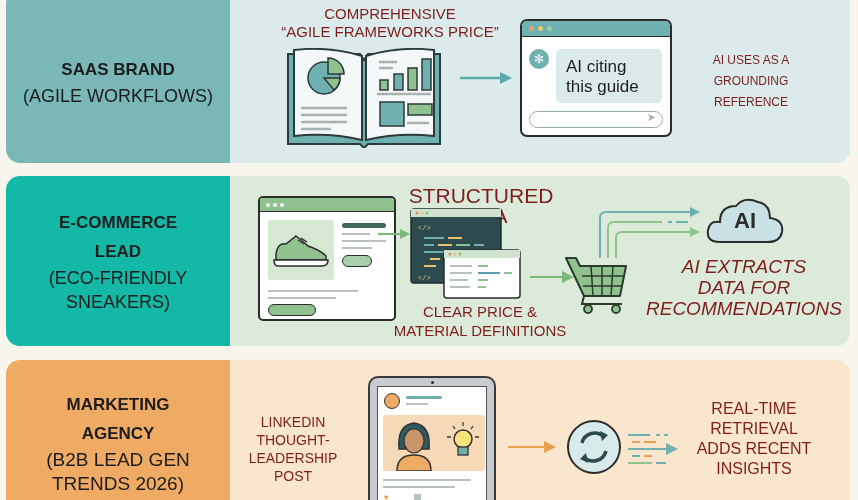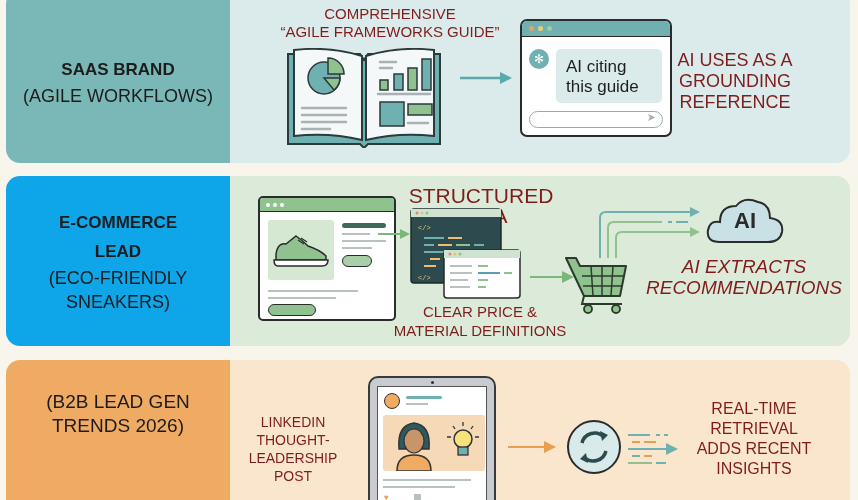--- a/index.html
+++ b/index.html
@@ -6,42 +6,42 @@
   html, body { width: 858px; height: 500px; overflow: hidden; }
   body { background: #f8f5ec; font-family: "Liberation Sans", sans-serif; color: #1c1c1c; position: relative; }
   .row { position: absolute; left: 6px; width: 844px; display: flex; border-radius: 14px; overflow: hidden; }
   .row1 { top: -10px; height: 173px; }
   .row2 { top: 176px; height: 170px; }
   .row3 { top: 360px; height: 160px; }
   .label-panel { width: 224px; height: 100%; display: flex; flex-direction: column; align-items: center; justify-content: center; text-align: center; }
   .content-panel { flex: 1; height: 100%; position: relative; }
   .row1 .label-panel { background: #7ab8b8; }
   .row1 .content-panel { background: #dbeaea; }
-  .row2 .label-panel { background: #0ea5e9; }
+  .row2 .label-panel { background: #14b8a6; }
   .row2 .content-panel { background: #dcebd9; }
   .row3 .label-panel { background: #efab63; }
   .row3 .content-panel { background: #fae6cd; }
   .title { font-weight: bold; font-size: 17px; line-height: 29px; }
   .sub { font-size: 18px; line-height: 24px; }
   .cap { position: absolute; text-align: center; font-size: 15.5px; line-height: 20px; font-weight: bold; color: #7f1d1d; }
   .cap.reg { font-weight: normal; }
   .abs { position: absolute; }
 </style>
 </head>
 <body>
 
 <div class="row row1">
   <div class="label-panel" style="padding-top:10px;">
     <div class="title">SAAS BRAND</div>
     <div class="sub">(AGILE WORKFLOWS)</div>
   </div>
   <div class="content-panel">
     <div class="cap reg" style="left:40px;top:15px;width:240px;font-size:15px;line-height:18px;">
       <div>COMPREHENSIVE</div>
-      <div>“AGILE FRAMEWORKS GUIDE”</div>
+      <div>“AGILE FRAMEWORKS PRICE”</div>
     </div>
     <svg class="abs" style="left:54px;top:58px;" width="160" height="100" viewBox="0 0 160 100">
       <path d="M4 6 H76 L80 12 L84 6 H156 V96 H84 L80 100 L76 96 H4 Z" fill="#6fb0b0" stroke="#2b3a3a" stroke-width="2"></path>
       <path d="M10 2 Q45 -2 78 8 V92 Q45 84 10 88 Z" fill="#f4f8f8" stroke="#2b3a3a" stroke-width="2"></path>
       <path d="M150 2 Q115 -2 82 8 V92 Q115 84 150 88 Z" fill="#f4f8f8" stroke="#2b3a3a" stroke-width="2"></path>
       <g>
         <circle cx="40" cy="30" r="16" fill="#6fb0b0" stroke="#2b3a3a" stroke-width="1.5"></circle>
         <path d="M44 26 V10 A16 16 0 0 1 60 26 Z" fill="#8fc28f" stroke="#2b3a3a" stroke-width="1.5"></path>
         <path d="M40 30 L56 30 A16 16 0 0 1 50 42 Z" fill="#8fc28f" stroke="#2b3a3a" stroke-width="1.5"></path>
       </g>
@@ -76,21 +76,21 @@
       </div>
       <div class="abs" style="left:7px;top:28px;width:20px;height:20px;border-radius:50%;background:#6fb0b0;color:#fff;font-size:12px;line-height:20px;text-align:center;">✻</div>
       <div class="abs" style="left:34px;top:28px;width:106px;height:54px;background:#dbeaea;border-radius:5px;padding:8px 0 0 10px;font-size:17px;line-height:20px;color:#1e1e1e;">
         <div>AI citing</div>
         <div>this guide</div>
       </div>
       <div class="abs" style="left:7px;top:90px;width:134px;height:17px;border:1.5px solid #9aa;border-radius:9px;">
         <span style="position:absolute;right:6px;top:-1px;font-size:11px;color:#aab;">➤</span>
       </div>
     </div>
-    <div class="cap reg" style="left:440px;top:60px;width:130px;font-size:18px;line-height:21px;">
+    <div class="cap reg" style="left:456px;top:60px;width:130px;font-size:12px;line-height:21px;">
       <div>AI USES AS A</div>
       <div>GROUNDING</div>
       <div>REFERENCE</div>
     </div>
   </div>
 </div>
 
 <div class="row row2">
   <div class="label-panel">
     <div class="title">
@@ -197,27 +197,32 @@
       <circle cx="52" cy="55" r="4" fill="#8fc28f" stroke="#2b3a2b" stroke-width="1.8"></circle>
     </svg>
     <div class="abs" style="left:474px;top:20px;width:82px;height:50px;">
       <svg width="82" height="50" viewBox="0 0 82 50">
         <path d="M16 46 Q2 46 4 34 Q6 24 16 26 Q16 10 32 10 Q40 0 54 6 Q66 8 66 22 Q80 24 78 36 Q76 46 64 46 Z" fill="#c9e0e4" stroke="#2b2b2b" stroke-width="2"></path>
       </svg>
       <div class="abs" style="left:0;top:12px;width:82px;text-align:center;font-size:22px;font-weight:bold;color:#2b2b2b;">AI</div>
     </div>
     <div class="cap reg" style="left:416px;top:80px;width:196px;font-size:19px;line-height:21px;font-style:italic;">
       <div>AI EXTRACTS</div>
+      <div>DATA FOR</div>
       <div>RECOMMENDATIONS</div>
     </div>
   </div>
 </div>
 
 <div class="row row3">
   <div class="label-panel" style="justify-content:flex-start;padding-top:30px;">
+    <div class="title">
+      <div>MARKETING</div>
+      <div>AGENCY</div>
+    </div>
     <div class="sub" style="font-size:19px;">
       <div>(B2B LEAD GEN</div>
       <div>TRENDS 2026)</div>
     </div>
   </div>
   <div class="content-panel">
     <div class="cap" style="left:16px;top:53px;width:94px;font-size:14px;line-height:18px;font-weight:normal;">
       <div>LINKEDIN</div>
       <div>THOUGHT-</div>
       <div>LEADERSHIP</div>

